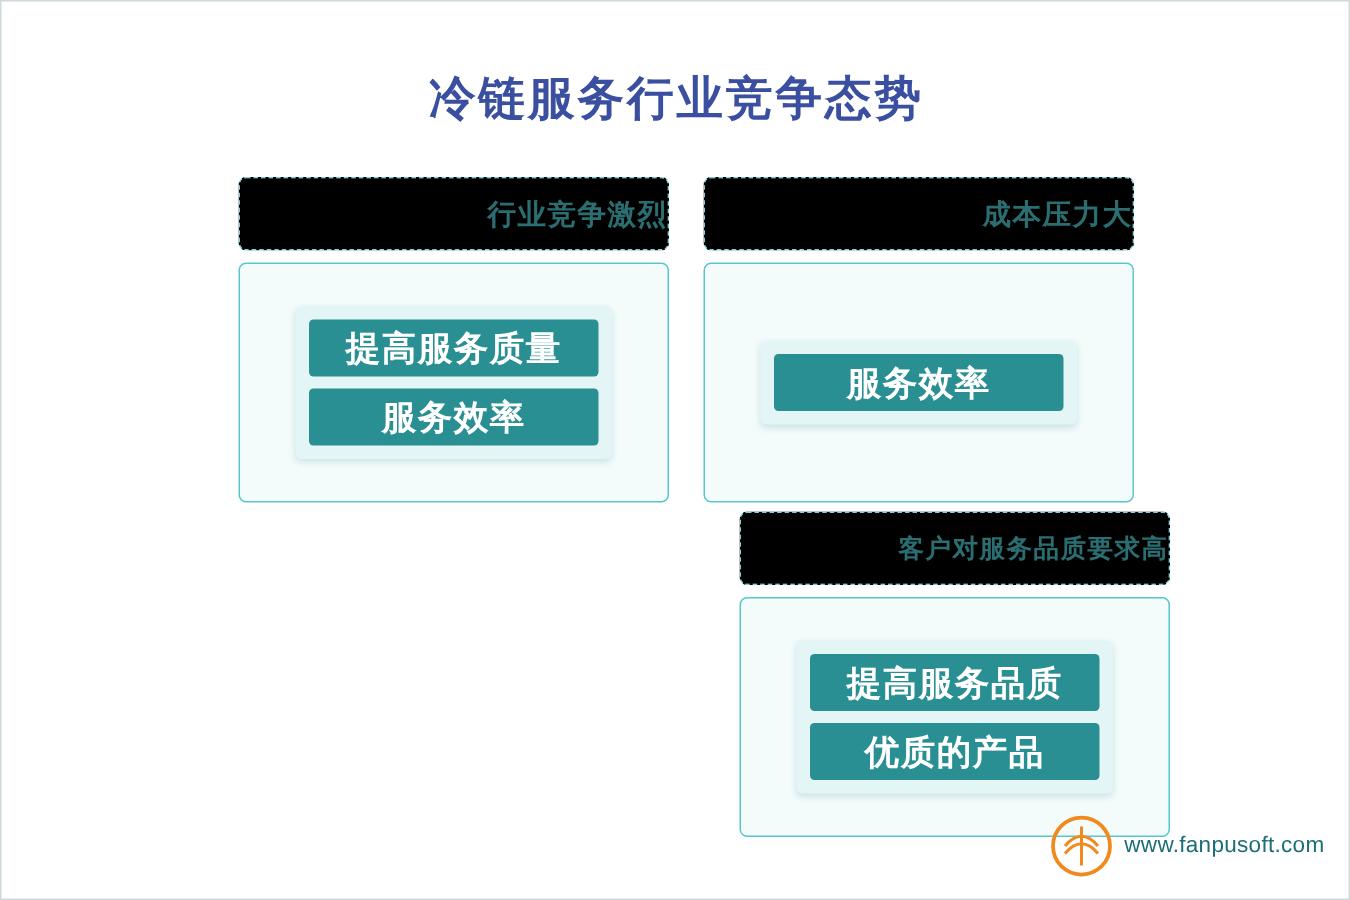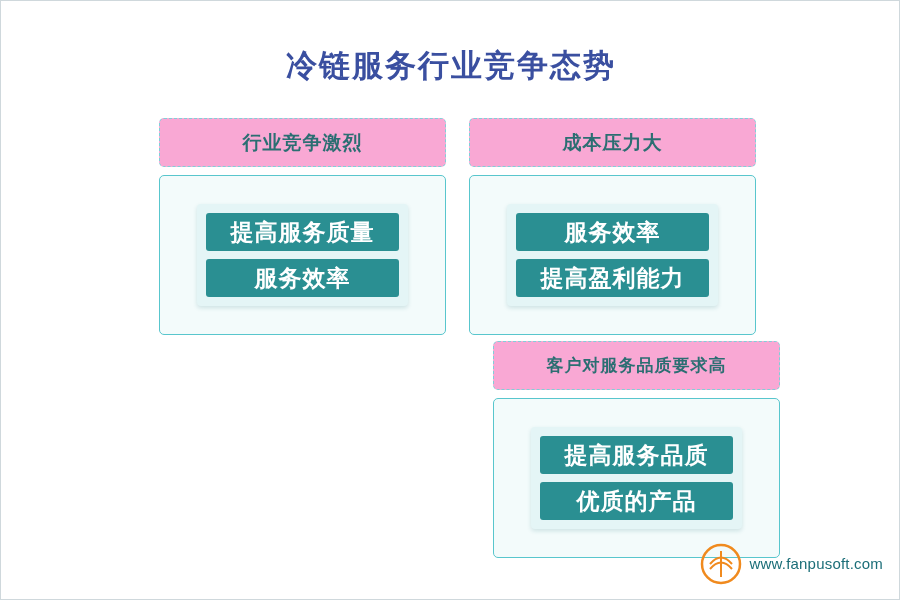--- a/index.html
+++ b/index.html
@@ -39,24 +39,24 @@
   }
   .q-tl { left: 158px; top: 117px; }
   .q-tr { left: 468px; top: 117px; }
   .q-bl { left: 158px; top: 340px; }
   .q-br { left: 468px; top: 340px; padding-left: 24px; }
 
   .header-box {
     height: 49px;
     border: 1.5px dashed #7fd1d8;
     border-radius: 5px;
-    background: #f9a8d4;
+    background: #000000;
     display: flex;
     align-items: center;
-    justify-content: center;
+    justify-content: flex-end;
     box-sizing: border-box;
   }
   .header-box .htext {
     font-size: 19px;
     font-weight: bold;
     color: #2b6e72;
     letter-spacing: 1px;
     font-family: "DejaVu Sans", sans-serif;
   }
   .header-box.small .htext {
@@ -152,21 +152,20 @@
     </div>
   </div>
 
   <div class="quadrant q-tr">
     <div class="header-box">
       <span class="htext">成本压力大</span>
     </div>
     <div class="body-box">
       <div class="inner-panel">
         <div class="pill">服务效率</div>
-        <div class="pill">提高盈利能力</div>
       </div>
     </div>
   </div>
 
 
   <div class="quadrant q-br">
     <div class="header-box small">
       <span class="htext">客户对服务品质要求高</span>
     </div>
     <div class="body-box">

